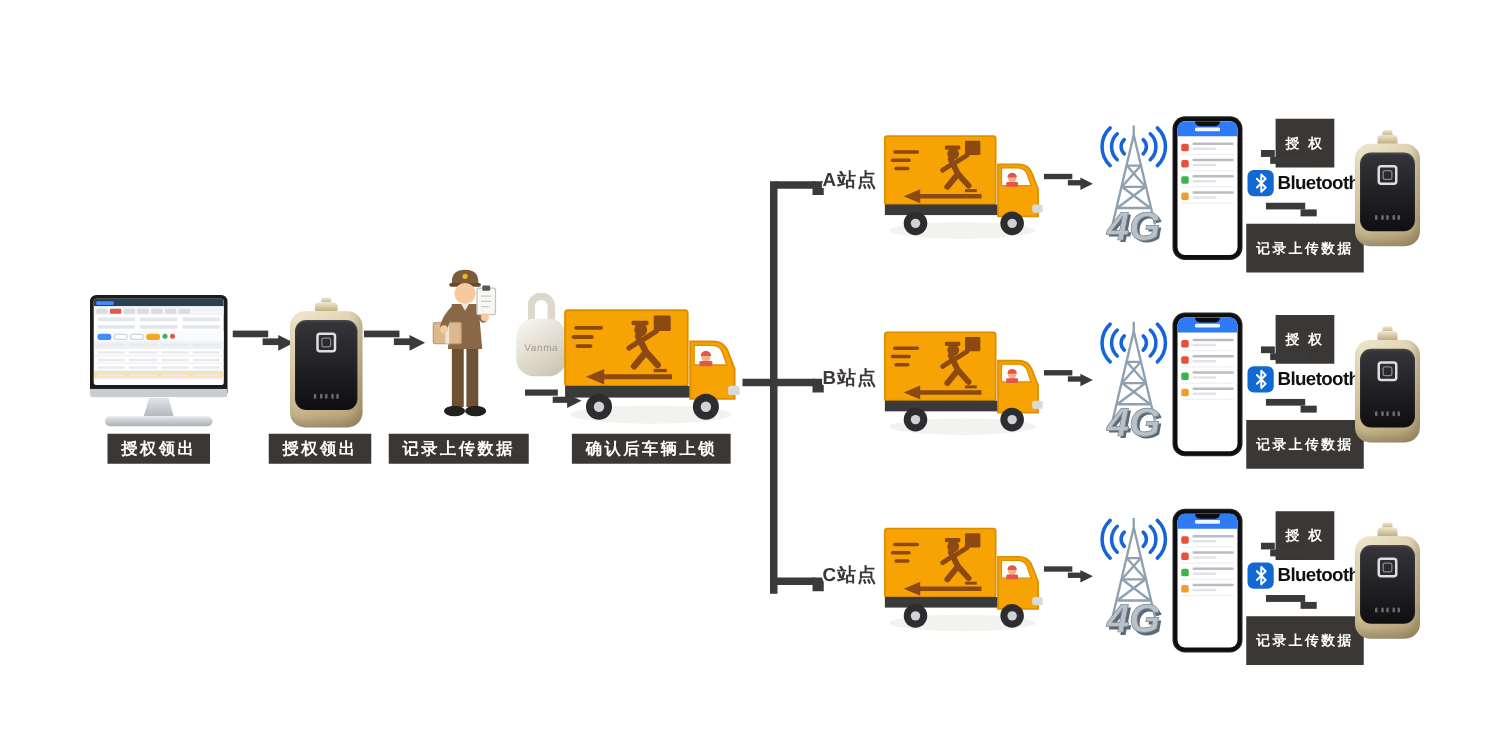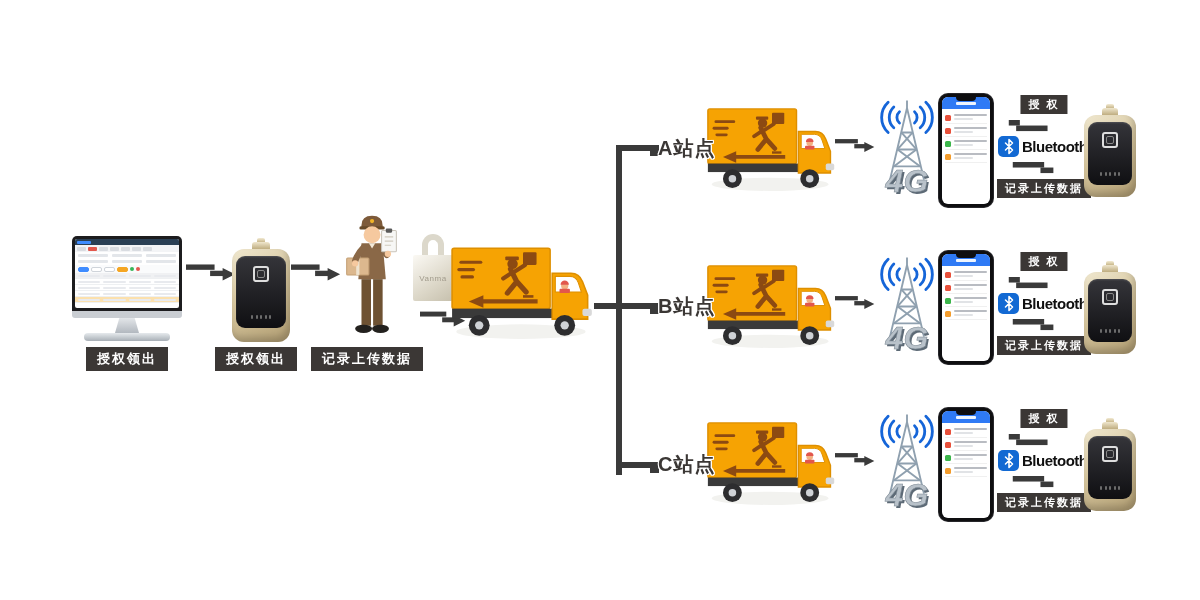--- a/index.html
+++ b/index.html
@@ -4,29 +4,29 @@
 <style>
   html,body{margin:0;padding:0;background:#fff;}
   #canvas{position:relative;width:1200px;height:600px;background:#ffffff;overflow:hidden;
           font-family:"Liberation Sans","DejaVu Sans",sans-serif;}
   #canvas *{box-sizing:border-box;}
 
   
   .tag{position:absolute;transform:translateX(-50%);background:#3b3735;color:#fff;
        font-size:13px;font-weight:bold;padding:3px 11px;letter-spacing:2px;white-space:nowrap;}
   .tag-sm{position:absolute;transform:translateX(-50%);background:#3b3735;color:#fff;
-       font-size:11px;font-weight:bold;padding:2px 8px;letter-spacing:2px;white-space:nowrap;}
+       font-size:11px;font-weight:bold;padding:12px 8px;letter-spacing:2px;white-space:nowrap;}
 
   
   .step-arrow{position:absolute;fill:#3a3a3a;}
   .mini-arrow{position:absolute;fill:#3a3a3a;}
 
   
   .branch{position:absolute;background:#3a3a3a;}
-  .station-label{position:absolute;font-size:20px;font-weight:bold;color:#3b3735;letter-spacing:1px;
+  .station-label{position:absolute;font-size:15px;font-weight:bold;color:#3b3735;letter-spacing:1px;
       text-shadow:1px 0 #fff,-1px 0 #fff,0 1px #fff,0 -1px #fff,1px 1px #fff,-1px -1px #fff,1px -1px #fff,-1px 1px #fff;}
 
   
   .monitor{position:absolute;left:72px;top:236px;width:110px;}
   .m-bezel{background:#1c1c1e;border-radius:5px 5px 3px 3px;padding:3px;border-bottom:7px solid #c9cdd2;height:82px;}
   .m-screen{background:#fff;height:100%;border-radius:2px;overflow:hidden;}
   .s-topbar{height:6px;background:#2a3f54;display:flex;align-items:center;}
   .s-logo{width:14px;height:3px;background:#3f8cff;margin-left:2px;border-radius:1px;}
   .s-tabs{height:7px;background:#f3f4f6;display:flex;gap:2px;padding:1.5px 2px;}
   .s-tabs i{width:9px;height:4px;background:#d9dce1;border-radius:1px;}
@@ -60,21 +60,21 @@
   .lock-square{width:16px;height:16px;border:2px solid #dedede;border-radius:3px;margin:10px auto 0;position:relative;}
   .lock-square::after{content:"";position:absolute;inset:2px;border:1px solid #8a8a8a;border-radius:2px;}
   .lock-dots{position:absolute;left:0;right:0;bottom:9px;display:flex;justify-content:center;gap:2.5px;}
   .lock-dots i{width:2px;height:4px;background:#6b6b6b;border-radius:1px;}
 
   
   .padlock{position:absolute;left:413px;top:234px;width:40px;}
   .pl-shackle{width:22px;height:24px;margin:0 auto -3px;border:6px solid #dcd8cb;border-bottom:none;
               border-radius:11px 11px 0 0;}
   .pl-body{width:40px;height:46px;background:linear-gradient(145deg,#fbf9f4,#dcd7c8 60%,#c6c0ad);
-           border-radius:2px;display:flex;align-items:center;justify-content:center;
+           border-radius:14px;display:flex;align-items:center;justify-content:center;
            font-size:8px;color:#a29c8d;letter-spacing:.5px;}
 
   
   .person{position:absolute;left:334px;top:210px;width:74px;height:132px;}
   .truck-main{position:absolute;left:450px;top:244px;width:146px;height:96px;}
 
   
   .station-row{position:absolute;left:702px;width:470px;height:115px;}
   .st-truck{position:absolute;left:4px;top:12px;width:132px;height:87px;}
   .st-arrow{left:133px;top:45px;width:40px;height:15px;}
@@ -266,20 +266,21 @@
     <path d="M101,31 h14 q6,0 8,6 l3,9 h-25 z" fill="#ffffff" stroke="#de8f00"></path>
     <circle cx="110" cy="40" r="3.5" fill="#f2b183"></circle>
     <path d="M106,39 a4,4 0 0 1 8,0" fill="#e2574c"></path>
     <rect x="105" y="43" width="10" height="4" rx="1" fill="#e2574c"></rect>
     <rect x="127" y="62" width="9" height="7" rx="2" fill="#d9d9d9"></rect>
     <circle cx="28" cy="78" r="10" fill="#2d2d2f"></circle>
       <circle cx="28" cy="78" r="4" fill="#cfd2d6"></circle>
     <circle cx="110" cy="78" r="10" fill="#2d2d2f"></circle>
       <circle cx="110" cy="78" r="4" fill="#cfd2d6"></circle>
   </svg>
+  <div class="tag" style="left:521px;top:347px">确认后车辆上锁</div>
 
   <div class="branch" style="left:594px;top:303px;width:28px;height:6px"></div>
   <div class="branch" style="left:616px;top:145px;width:6px;height:330px"></div>
   <div class="branch" style="left:620px;top:145px;width:32px;height:6px"></div>
   <div class="branch" style="left:650px;top:145px;width:9px;height:11px"></div>
   <div class="branch" style="left:620px;top:303px;width:32px;height:6px"></div>
   <div class="branch" style="left:650px;top:303px;width:9px;height:11px"></div>
   <div class="branch" style="left:620px;top:462px;width:32px;height:6px"></div>
   <div class="branch" style="left:650px;top:462px;width:9px;height:11px"></div>
 

